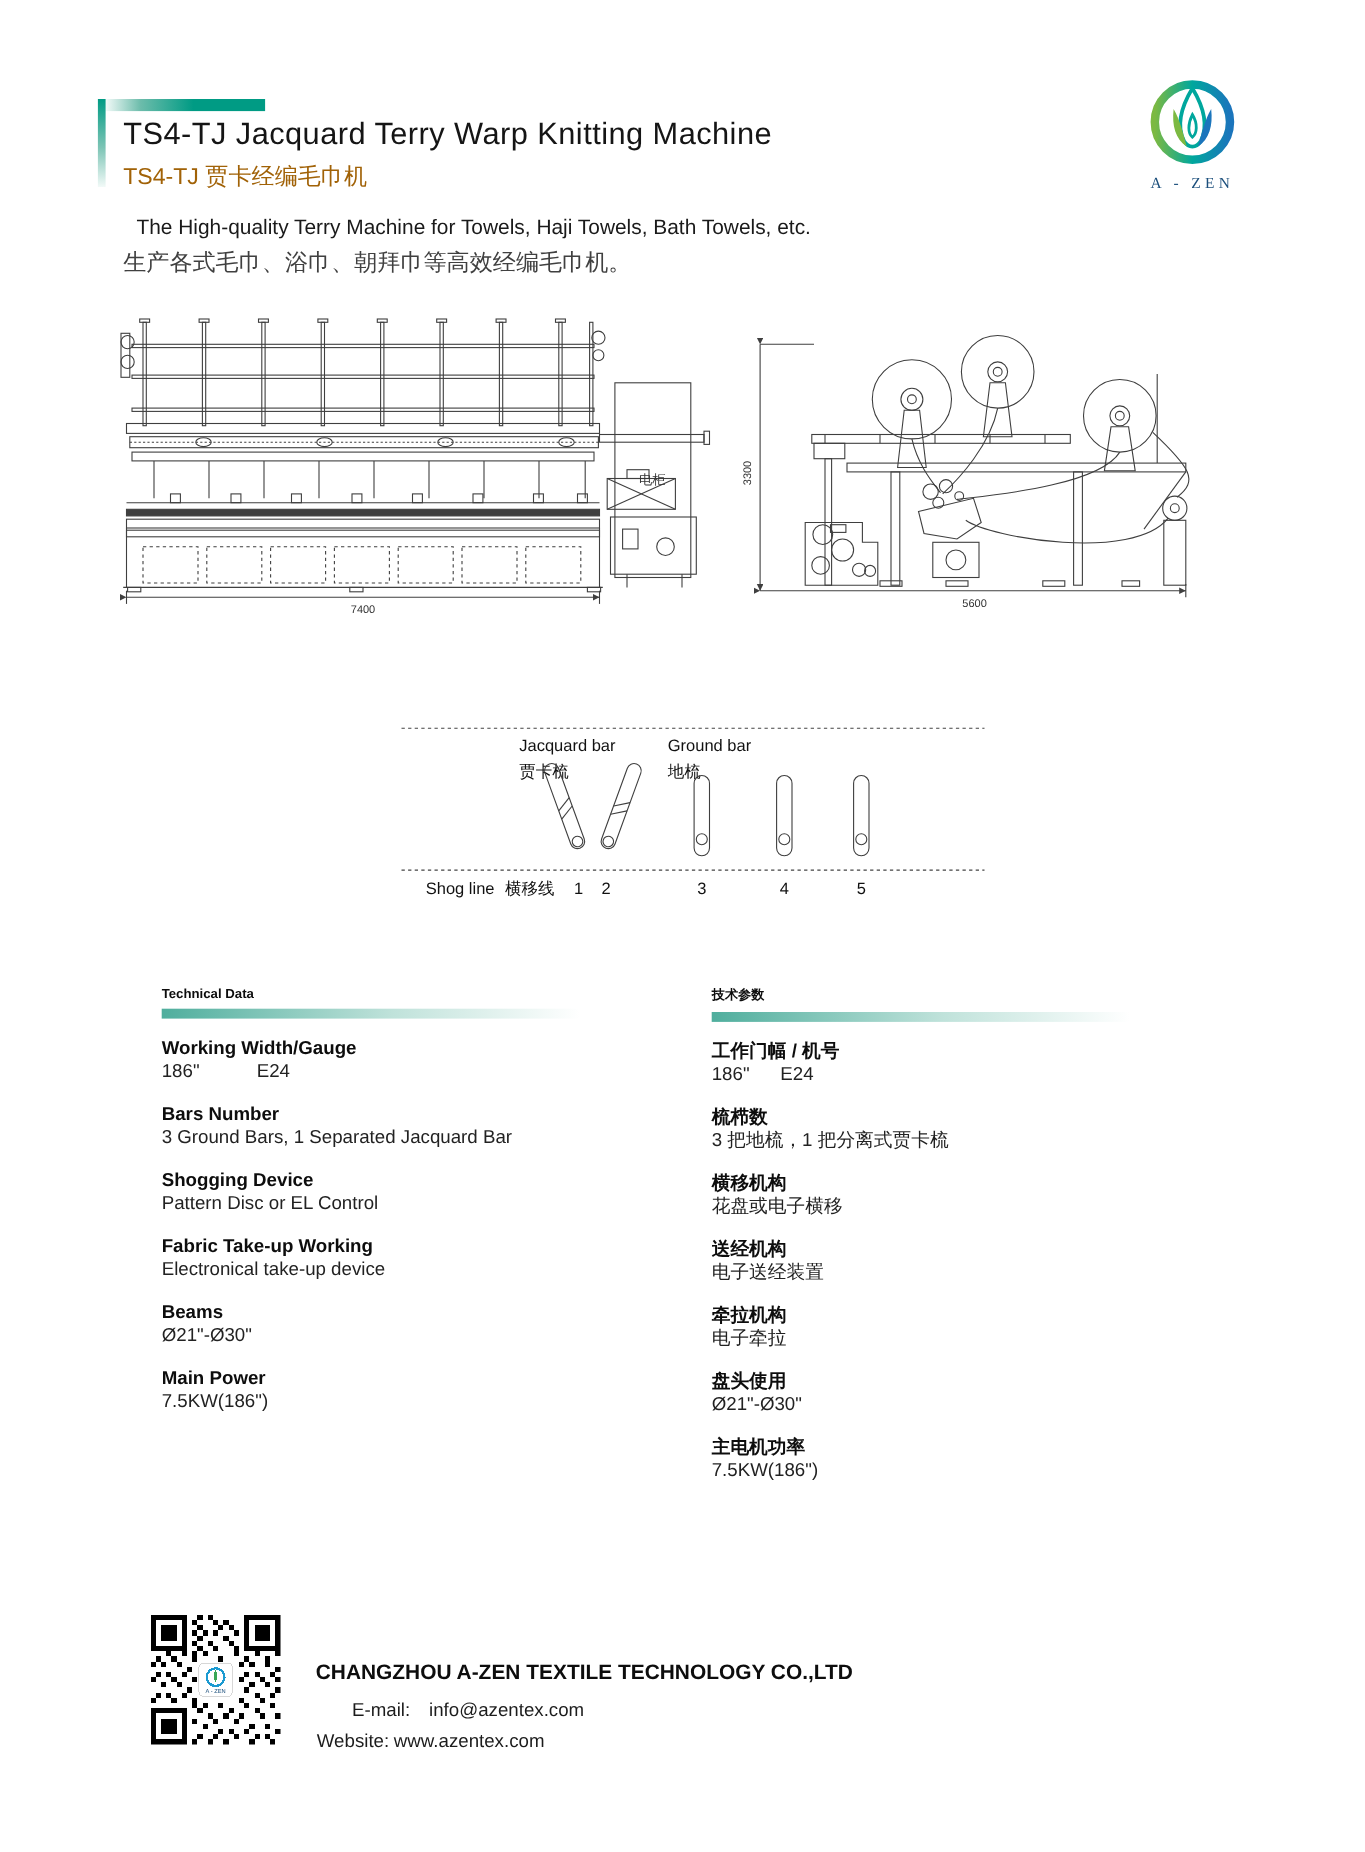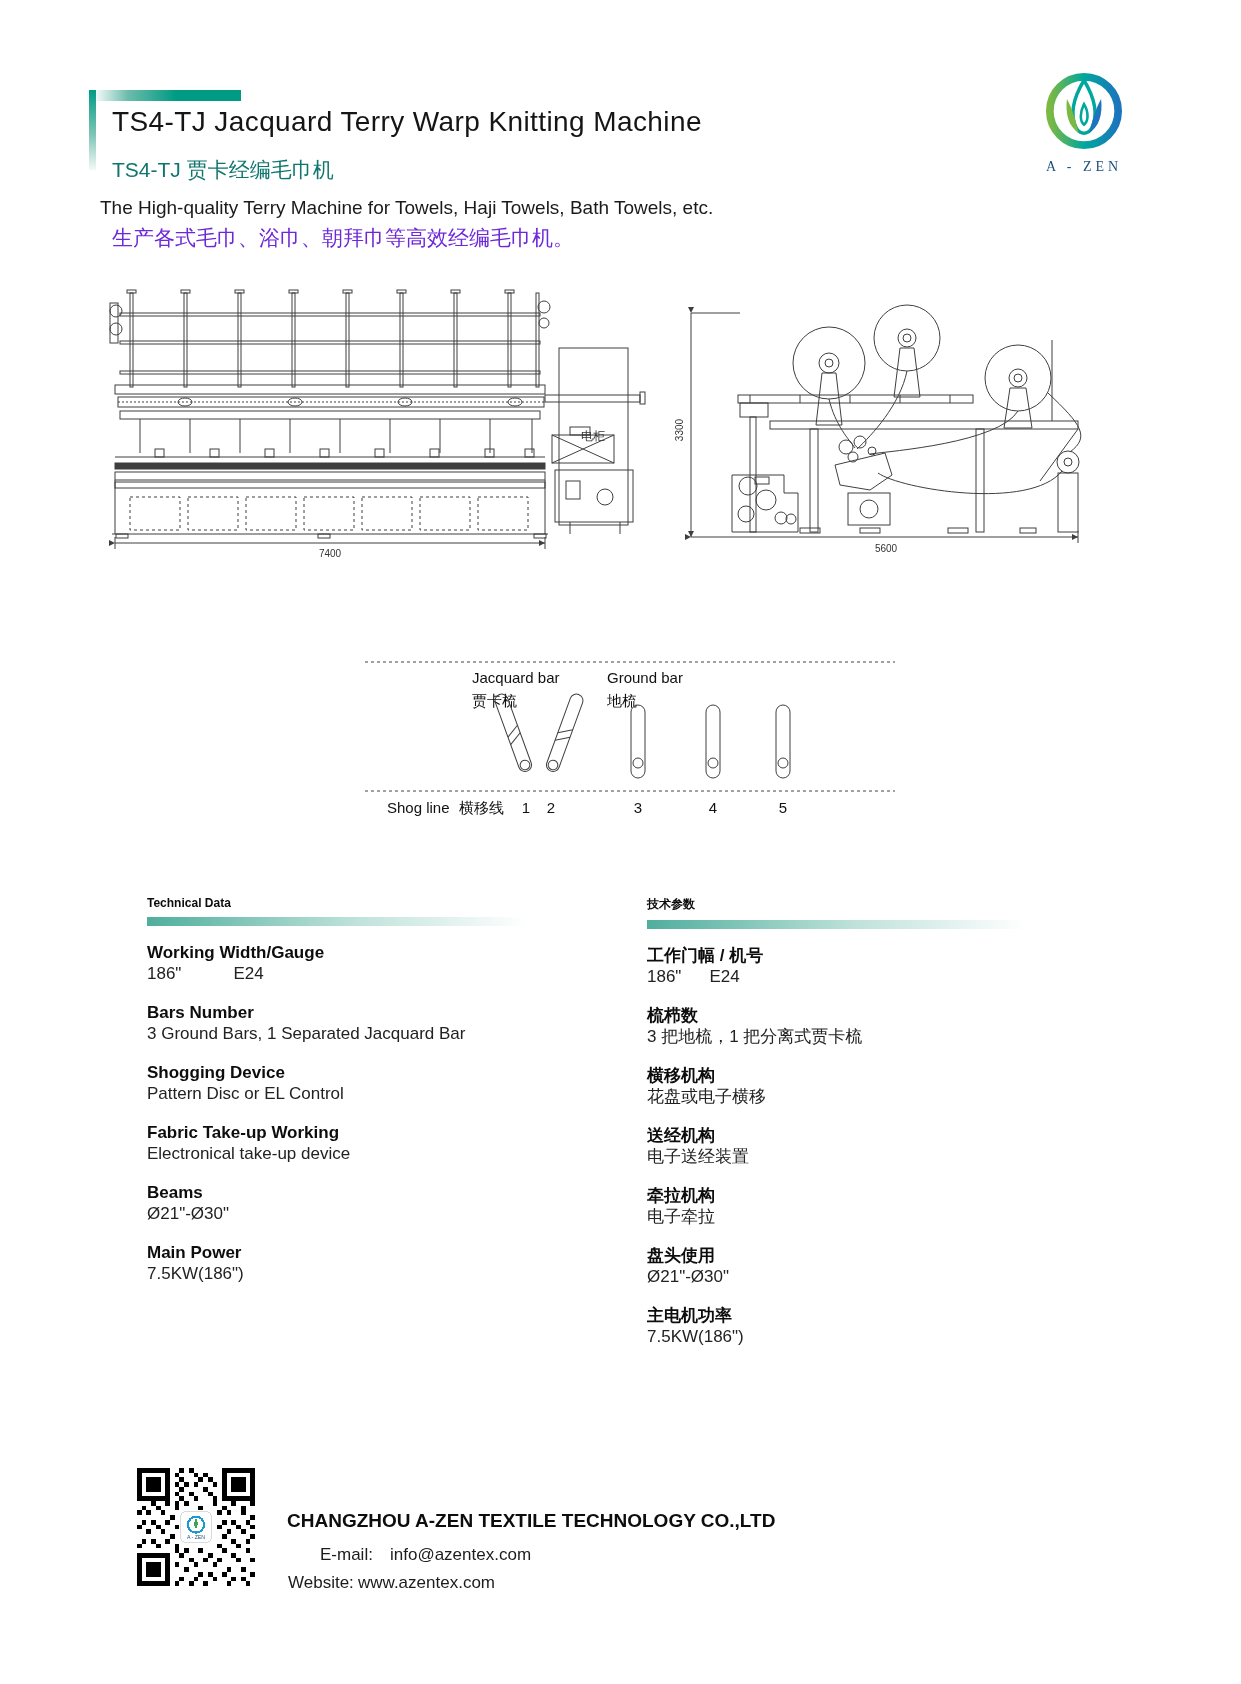--- a/index.html
+++ b/index.html
@@ -4,23 +4,23 @@
 <style>
   html,body{margin:0;padding:0;background:#fff;}
   .page{position:relative;width:1241px;height:1684px;background:#fff;overflow:hidden;
         font-family:"Liberation Sans", sans-serif;color:#111;}
   
   .accent-h{position:absolute;left:96px;top:90px;width:145px;height:11px;
             background:linear-gradient(90deg,#f2faf8 0%,#6cbcab 22%,#009b84 55%,#009b84 100%);}
   .accent-v{position:absolute;left:89px;top:90px;width:7px;height:80px;
             background:linear-gradient(180deg,#009b84 0%,#7cc4b5 55%,#f2faf8 100%);}
   .title{position:absolute;left:112px;top:106px;font-size:28px;letter-spacing:.4px;color:#151515;white-space:nowrap;}
-  .subtitle{position:absolute;left:112px;top:156px;font-size:21px;color:#0f766e;white-space:nowrap;}
-  .desc-en{position:absolute;left:100px;top:197px;font-size:19px;color:#1a1a1a;white-space:nowrap;}
-  .desc-cn{position:absolute;left:112px;top:224px;font-size:21px;color:#6d28d9;
+  .subtitle{position:absolute;left:112px;top:146px;font-size:21px;color:#a16207;white-space:nowrap;}
+  .desc-en{position:absolute;left:124px;top:197px;font-size:19px;color:#1a1a1a;white-space:nowrap;}
+  .desc-cn{position:absolute;left:112px;top:224px;font-size:21px;color:#404040;
            font-family:"Liberation Serif", serif;white-space:nowrap;}
   
   .logo{position:absolute;left:1040px;top:70px;width:88px;text-align:center;}
   .logo-text{font-family:"Liberation Serif", serif;font-size:14px;letter-spacing:4px;color:#1c4f7c;margin-top:3px;}
   
   .drawings{position:absolute;left:100px;top:285px;width:990px;height:275px;}
   .bar-diagram{position:absolute;left:360px;top:615px;width:540px;height:215px;}
   svg text{font-family:"Liberation Sans", sans-serif;}
   
   .tech-col{position:absolute;top:896px;width:380px;}

